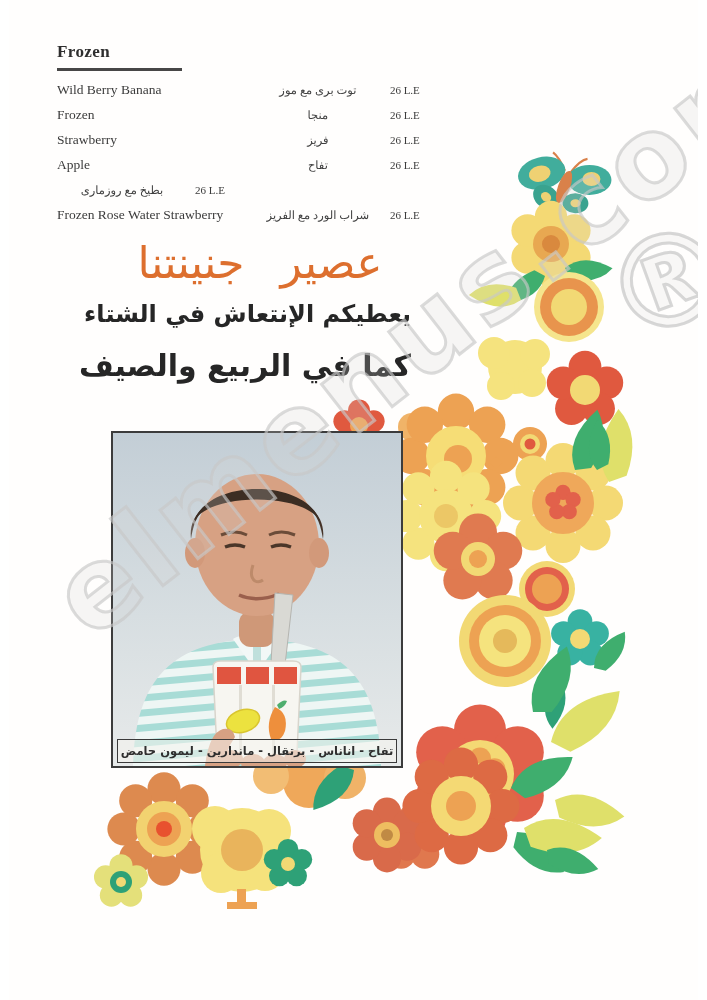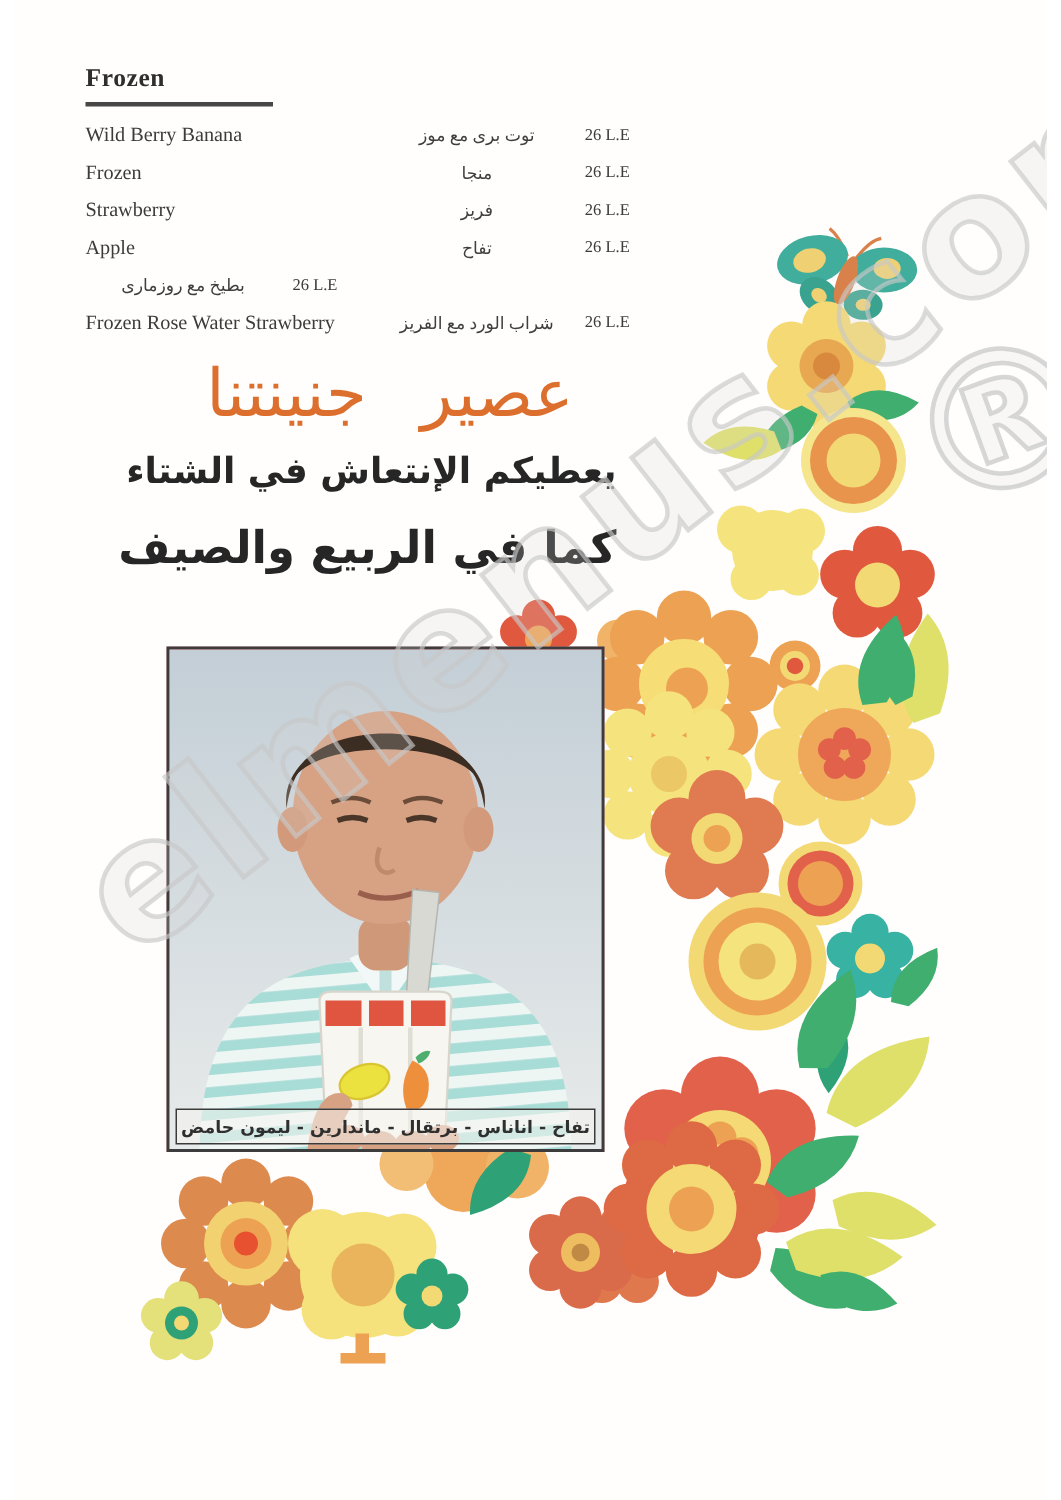--- a/index.html
+++ b/index.html
@@ -40,21 +40,21 @@
     position:absolute;z-index:3;text-align:center;direction:rtl;
     font-family:"DejaVu Sans", sans-serif;font-weight:bold;color:#262626;
     white-space:nowrap;
   }
   .subline1{left:100px;top:300px;width:302px;font-size:24px;}
   .subline2{left:92px;top:348px;width:310px;font-size:30px;}
   
   .photo{
     position:absolute;left:102px;top:431px;width:292px;height:337px;
     border:2px solid #3c3c3c;box-sizing:border-box;z-index:2;
-    background:#fca5a5;
+    background:#a3a3a3;
   }
   .photo svg{display:block;}
   .photo-caption{
     position:absolute;left:4px;right:4px;bottom:3px;height:22px;z-index:4;
     border:1.5px solid #3a3a3a;background:rgba(246,244,238,.55);
     display:flex;align-items:center;justify-content:center;
     direction:rtl;font-family:"DejaVu Sans", sans-serif;
     font-size:11.5px;font-weight:bold;color:#2f2f2f;white-space:nowrap;overflow:hidden;
   }
   

